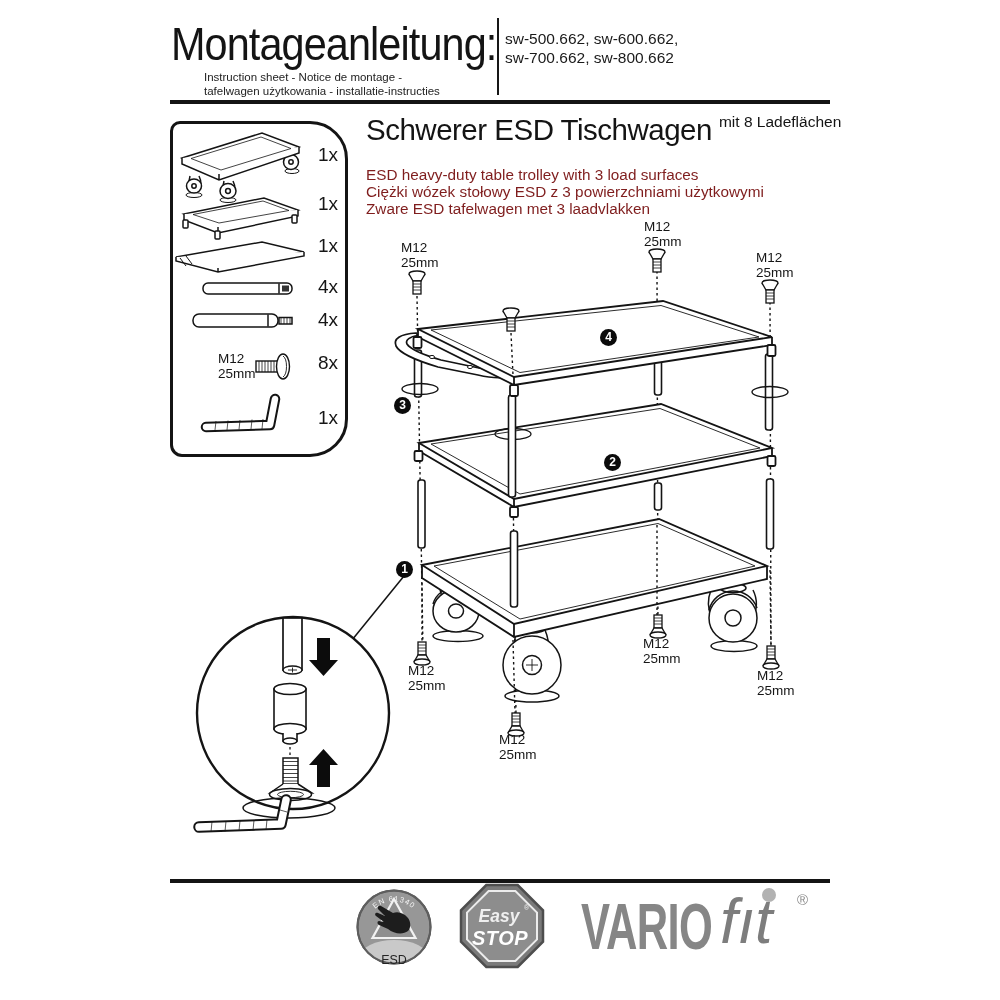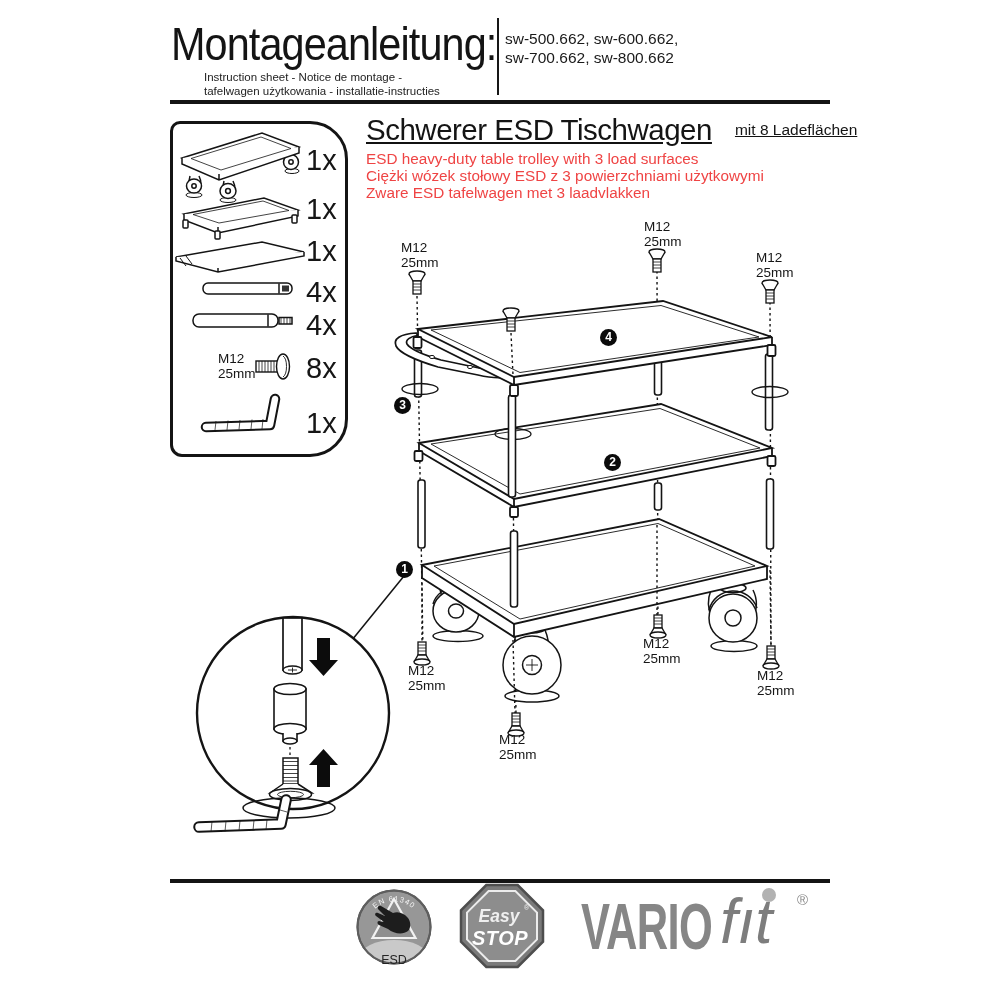--- a/index.html
+++ b/index.html
@@ -10,29 +10,29 @@
   
   .title { left:171px; top:21px; font-size:46px; line-height:46px; letter-spacing:-1px;
            transform:scaleX(0.9); transform-origin:left top; white-space:nowrap; color:#141414;}
   .sub { left:173px; font-size:11.5px; color:#222; white-space:nowrap;margin-left:31px;}
   .vline { left:497px; top:18px; width:2px; height:77px; background:#161616; }
   .models { left:505px; top:30px; font-size:15.5px; line-height:18.5px; color:#1a1a1a; white-space:nowrap;}
   .rule { left:170px; width:660px; height:3.5px; background:#141414; }
 
   
   .product { left:366px; top:113px; width:480px; }
-  .ptitle { display:flex; align-items:center; gap:23px; white-space:nowrap;text-decoration:underline;}
+  .ptitle { display:flex; align-items:flex-start; gap:7px; white-space:nowrap;}
   .ptitle .big { font-size:29.5px; letter-spacing:-0.5px; color:#141414;}
   .ptitle .small { font-size:15.5px; color:#141414;}
-  .plines { margin-top:4px; font-size:15.3px; line-height:16.9px; color:#ef4444; white-space:nowrap;}
+  .plines { margin-top:20px; font-size:15.3px; line-height:16.9px; color:#7f1d1d; white-space:nowrap;}
 
   
   .partsbox { left:170px; top:121px; width:178px; height:336px; border:3px solid #141414;
               border-radius:10px 38px 38px 12px; }
-  .qty { left:306px; width:44px; font-size:29px; color:#161616; }
+  .qty { left:306px; width:44px; font-size:19px; color:#161616;text-align:center; }
   .m12s { left:218px; top:352px; font-size:13.5px; line-height:14.5px; color:#161616;}
   .m12s span{ display:block; }
 
   
   .m12 { font-size:13.5px; line-height:14.5px; color:#161616; white-space:nowrap;}
   .m12 span { display:block; }
   .callout { width:17px; height:17px; background:#0b0b0b; color:#fff; border-radius:50%;
              font-size:12px; font-weight:bold; line-height:17px; text-align:center; }
 
   

